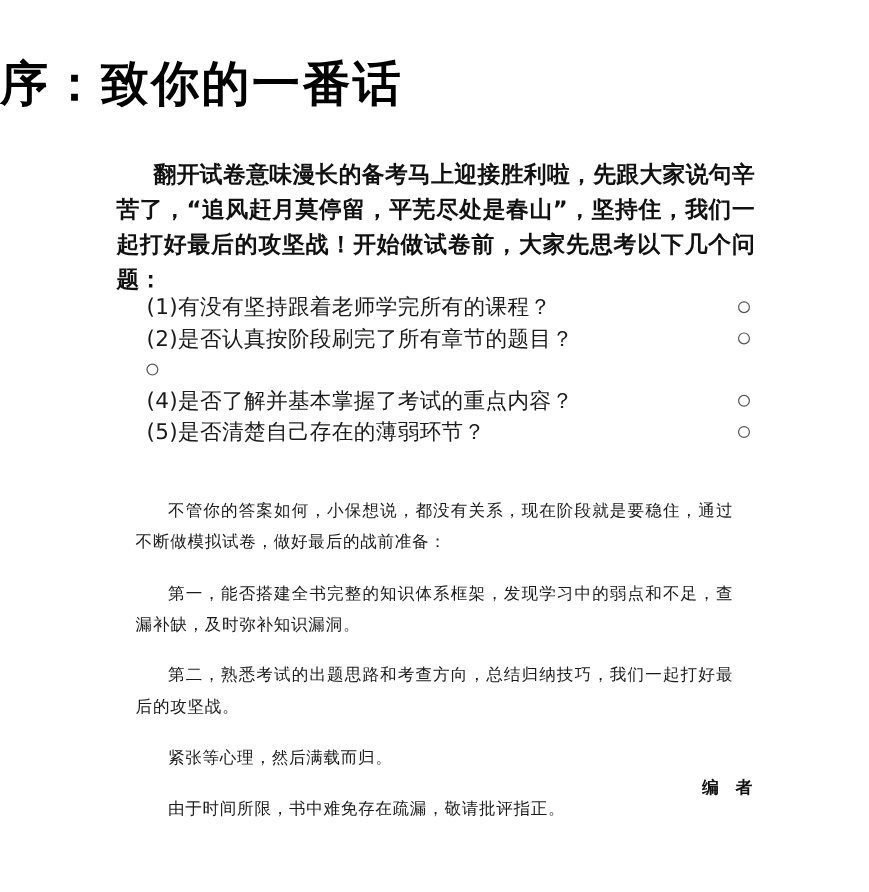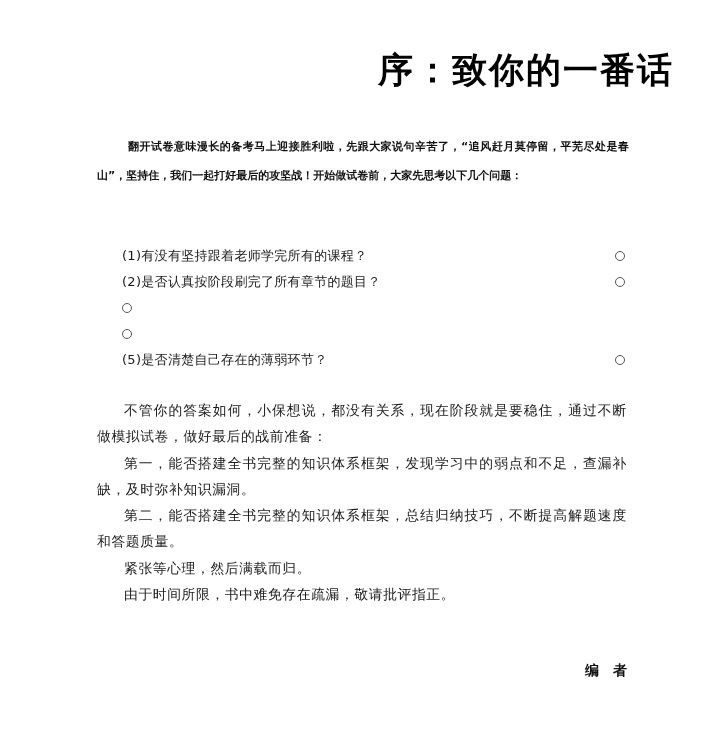--- a/index.html
+++ b/index.html
@@ -18,33 +18,33 @@
     .page {
       position: absolute;
       left: 0; top: 0;
       width: 724px; height: 743px;
     }
     .title {
       position: absolute;
       top: 48px;
       left: 0;
       width: 674px;
-      text-align: right;
-      font-size: 35px;
+      text-align: left;
+      font-size: 40px;
       font-weight: bold;
       letter-spacing: 2px;
       color: #000;
       line-height: 44px;
     }
     .intro {
       position: absolute;
       top: 132px;
       left: 97px;
       width: 532px;
-      font-size: 11px;
+      font-size: 19px;
       font-weight: bold;
       line-height: 29px;
       text-align: justify;
       text-indent: 31px;
       color: #111;
       margin: 0;
     }
     .questions {
       position: absolute;
       top: 243px;
@@ -52,21 +52,21 @@
       width: 506px;
       margin: 0;
       padding: 0;
       list-style: none;
     }
     .q-item {
       display: flex;
       justify-content: space-between;
       align-items: center;
       height: 26px;
-      font-size: 13px;
+      font-size: 18px;
       color: #1a1a1a;
       gap: 48px;
     }
     .q-text {
       letter-spacing: 0.3px;
     }
     .q-circle {
       width: 8px;
       height: 8px;
       border: 1.3px solid #555;
@@ -77,28 +77,29 @@
       position: absolute;
       top: 397px;
       left: 97px;
       width: 530px;
       margin: 0;
       font-size: 13.8px;
       line-height: 26.3px;
       color: #1a1a1a;
     }
     .body-text p {
-      margin: 0;
+      margin: 16px;
       text-indent: 27px;
       text-align: justify;
       letter-spacing: 0.6px;
+      font-family: Liberation Serif, serif;
     }
     .signature {
       position: absolute;
-      top: 662px;
+      top: 648px;
       left: 585px;
       font-size: 14px;
       font-weight: bold;
       letter-spacing: 14px;
       color: #111;
       font-family: Liberation Serif, serif;
     }
   </style>
 </head>
 <body>
@@ -114,30 +115,31 @@
       <span class="q-circle"></span>
     </li>
     <li class="q-item">
       <span class="q-text">(2)是否认真按阶段刷完了所有章节的题目？</span>
       <span class="q-circle"></span>
     </li>
     <li class="q-item">
       <span class="q-circle"></span>
     </li>
     <li class="q-item">
+      <span class="q-text">(4)是否了解并基本掌握了考试的重点内容？</span>
       <span class="q-circle"></span>
     </li>
     <li class="q-item">
       <span class="q-text">(5)是否清楚自己存在的薄弱环节？</span>
       <span class="q-circle"></span>
     </li>
   </ul>
 
   <div class="body-text">
     <p>不管你的答案如何，小保想说，都没有关系，现在阶段就是要稳住，通过不断做模拟试卷，做好最后的战前准备：</p>
     <p>第一，能否搭建全书完整的知识体系框架，发现学习中的弱点和不足，查漏补缺，及时弥补知识漏洞。</p>
-    <p>第二，能否搭建全书完整的知识体系框架，总结归纳技巧，不断提高解题速度和答题质量。</p>
+    <p>第二，熟悉考试的出题思路和考查方向，总结归纳技巧，我们一起打好最后的攻坚战。</p>
     <p>紧张等心理，然后满载而归。</p>
     <p>由于时间所限，书中难免存在疏漏，敬请批评指正。</p>
   </div>
 
   <div class="signature">编者</div>
 </div>
 
 </body></html>

